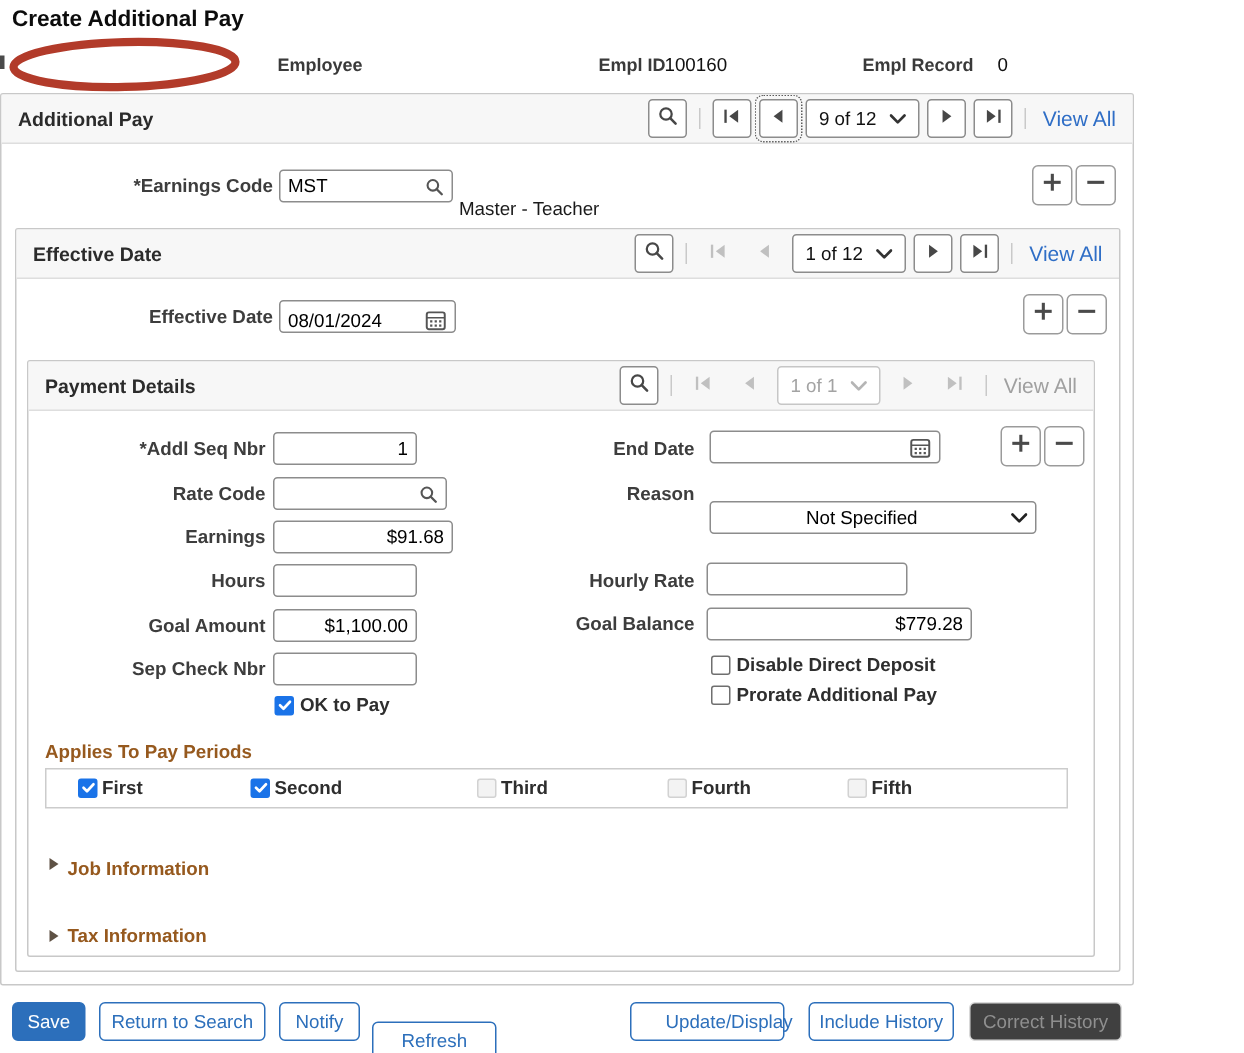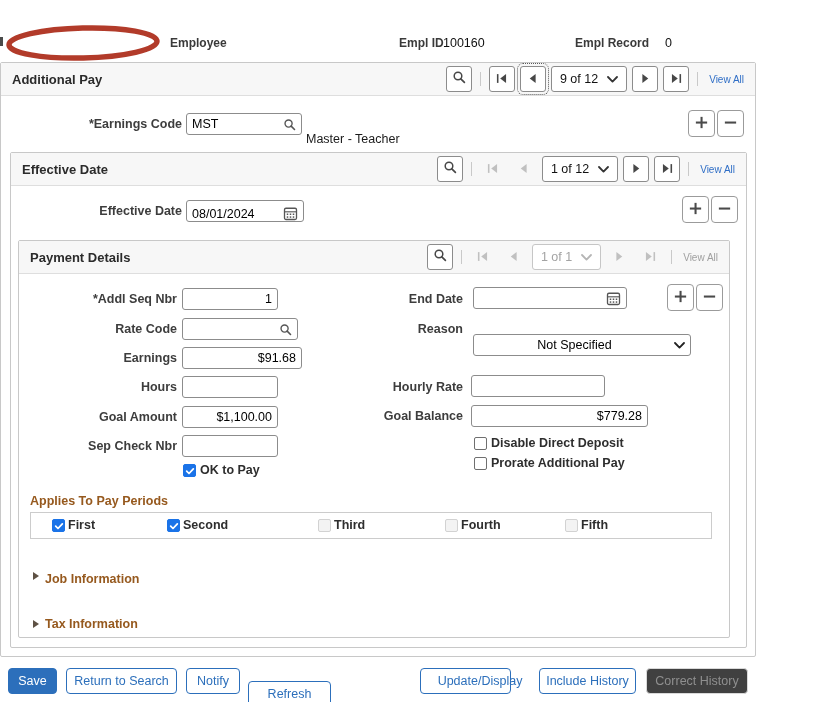--- a/index.html
+++ b/index.html
@@ -13,21 +13,21 @@
   .ghead{position:absolute;left:0;top:0;right:0;height:33px;background:#f7f7f7;border-bottom:1px solid #dedede;display:flex;align-items:center;padding:0 11px;box-sizing:border-box;}
   .gtitle{font-size:13px;font-weight:700;color:#2b2b2b;white-space:nowrap;}
   .nav{margin-left:auto;display:flex;align-items:center;gap:5px;}
   .nbtn{width:26px;height:26px;background:#fff;border:1px solid #8c8c8c;border-radius:3px;display:flex;align-items:center;justify-content:center;color:#474747;box-sizing:border-box;}
   .nbtn.nob{border:none;background:transparent;color:#c0c0c0;}
   .focusdot{outline:1px dotted #5a5a5a;outline-offset:2px;}
   .nsel{height:26px;border:1px solid #8c8c8c;border-radius:3px;display:flex;align-items:center;gap:9px;padding:0 8px;font-size:12.5px;color:#111;background:#fff;box-sizing:border-box;white-space:nowrap;}
   .nsel.dis{border-color:#c6c6c6;color:#a3a3a3;}
   .nsel.dis svg{color:#b5b5b5;}
   .nsep{width:1px;height:14px;background:#c9c9c9;margin:0 3px;}
-  .viewall{font-size:10px;color:#2F6EC6;margin-left:3px;white-space:nowrap;cursor:pointer;}
+  .viewall{font-size:14px;color:#2F6EC6;margin-left:3px;white-space:nowrap;cursor:pointer;}
   .viewall.dis{color:#a0a0a0;cursor:default;}
   .lbl{position:absolute;font-size:12.5px;font-weight:700;color:#3d3d3d;text-align:right;white-space:nowrap;line-height:14px;}
   .plain{position:absolute;font-size:12.5px;font-weight:400;color:#1a1a1a;white-space:nowrap;line-height:14px;}
   .inp{position:absolute;height:22px;border:1px solid #8c8c8c;border-radius:3px;background:#fff;display:flex;align-items:center;padding:0 5px;box-sizing:border-box;font-size:12.5px;color:#000;}
   .inp .v{flex:1;white-space:nowrap;overflow:hidden;}
   .inp.num .v{text-align:right;}
   .inp .icn{color:#555;display:flex;align-items:center;margin-left:4px;}
   .pm{position:absolute;width:27px;height:27px;border:1px solid #9b9b9b;border-radius:4px;background:#fff;display:flex;align-items:center;justify-content:center;color:#4a4a4a;box-sizing:border-box;}
   .cb{position:absolute;width:13px;height:13px;border:1px solid #6f6f6f;border-radius:2px;background:#fff;box-sizing:border-box;display:flex;align-items:center;justify-content:center;}
   .cb.on{background:#1a73e8;border-color:#1a73e8;}
@@ -37,26 +37,27 @@
   .tri{display:inline-block;width:0;height:0;border-top:4.5px solid transparent;border-bottom:4.5px solid transparent;border-left:6px solid #5e5144;margin-right:6px;}
   .btn{position:absolute;height:26px;border:1px solid #2C6FBB;border-radius:4px;background:#fff;color:#2C6FBB;font-size:12.5px;display:flex;align-items:center;justify-content:center;box-sizing:border-box;white-space:nowrap;cursor:pointer;}
   .btn.primary{background:#2C6FBB;color:#fff;}
   .btn.disabled{background:#404040;border-color:#d9d9d9;color:#8f8f8f;cursor:default;}
 </style>
 </head>
 <body>
 
 <div class="page">
 
+  <div class="abs title" style="left:8px;top:4px;">Create Additional Pay</div>
 
   <div class="abs" style="left:0;top:37px;width:3px;height:9px;background:#4a4a4a;"></div>
   <svg class="abs" style="left:3px;top:23px;" width="160" height="40" viewBox="0 0 160 40">
     <ellipse cx="80" cy="20" rx="74" ry="15" fill="none" stroke="#B23B2A" stroke-width="5.5" transform="rotate(-1.4 80 20)"></ellipse>
   </svg>
-  <div class="abs hlbl" style="left:170px;top:36px;">Employee</div>
+  <div class="abs hlbl" style="left:185px;top:36px;">Employee</div>
   <div class="abs hlbl" style="left:399px;top:36px;">Empl ID</div>
   <div class="abs hval" style="left:443px;top:36px;">100160</div>
   <div class="abs hlbl" style="left:575px;top:36px;">Empl Record</div>
   <div class="abs hval" style="left:665px;top:36px;">0</div>
 
   <div class="gbox" style="left:0;top:62px;width:756px;height:595px;">
     <div class="ghead">
       <span class="gtitle">Additional Pay</span>
       <span class="nav">
         <span class="nbtn">
@@ -380,17 +381,17 @@
   </div>
   <div class="abs" style="left:33px;top:617px;display:flex;align-items:center;">
     <span class="tri"></span>
     <span class="plain brown" style="position:static;font-weight:700;">Tax Information</span>
   </div>
 
   <div class="btn primary" style="left:8px;top:668px;width:49px;">Save</div>
   <div class="btn" style="left:66px;top:668px;width:111px;">Return to Search</div>
   <div class="btn" style="left:186px;top:668px;width:54px;">Notify</div>
   <div class="btn" style="left:248px;top:668px;width:83px;margin-top:13px;">Refresh</div>
-  <div class="btn" style="left:420px;top:668px;width:91px;padding-left:29px;">Update/Display</div>
+  <div class="btn" style="left:420px;top:668px;width:103px;padding-left:29px;">Update/Display</div>
   <div class="btn" style="left:539px;top:668px;width:97px;">Include History</div>
   <div class="btn disabled" style="left:646px;top:668px;width:102px;">Correct History</div>
 
 </div>
 
 </body></html>

